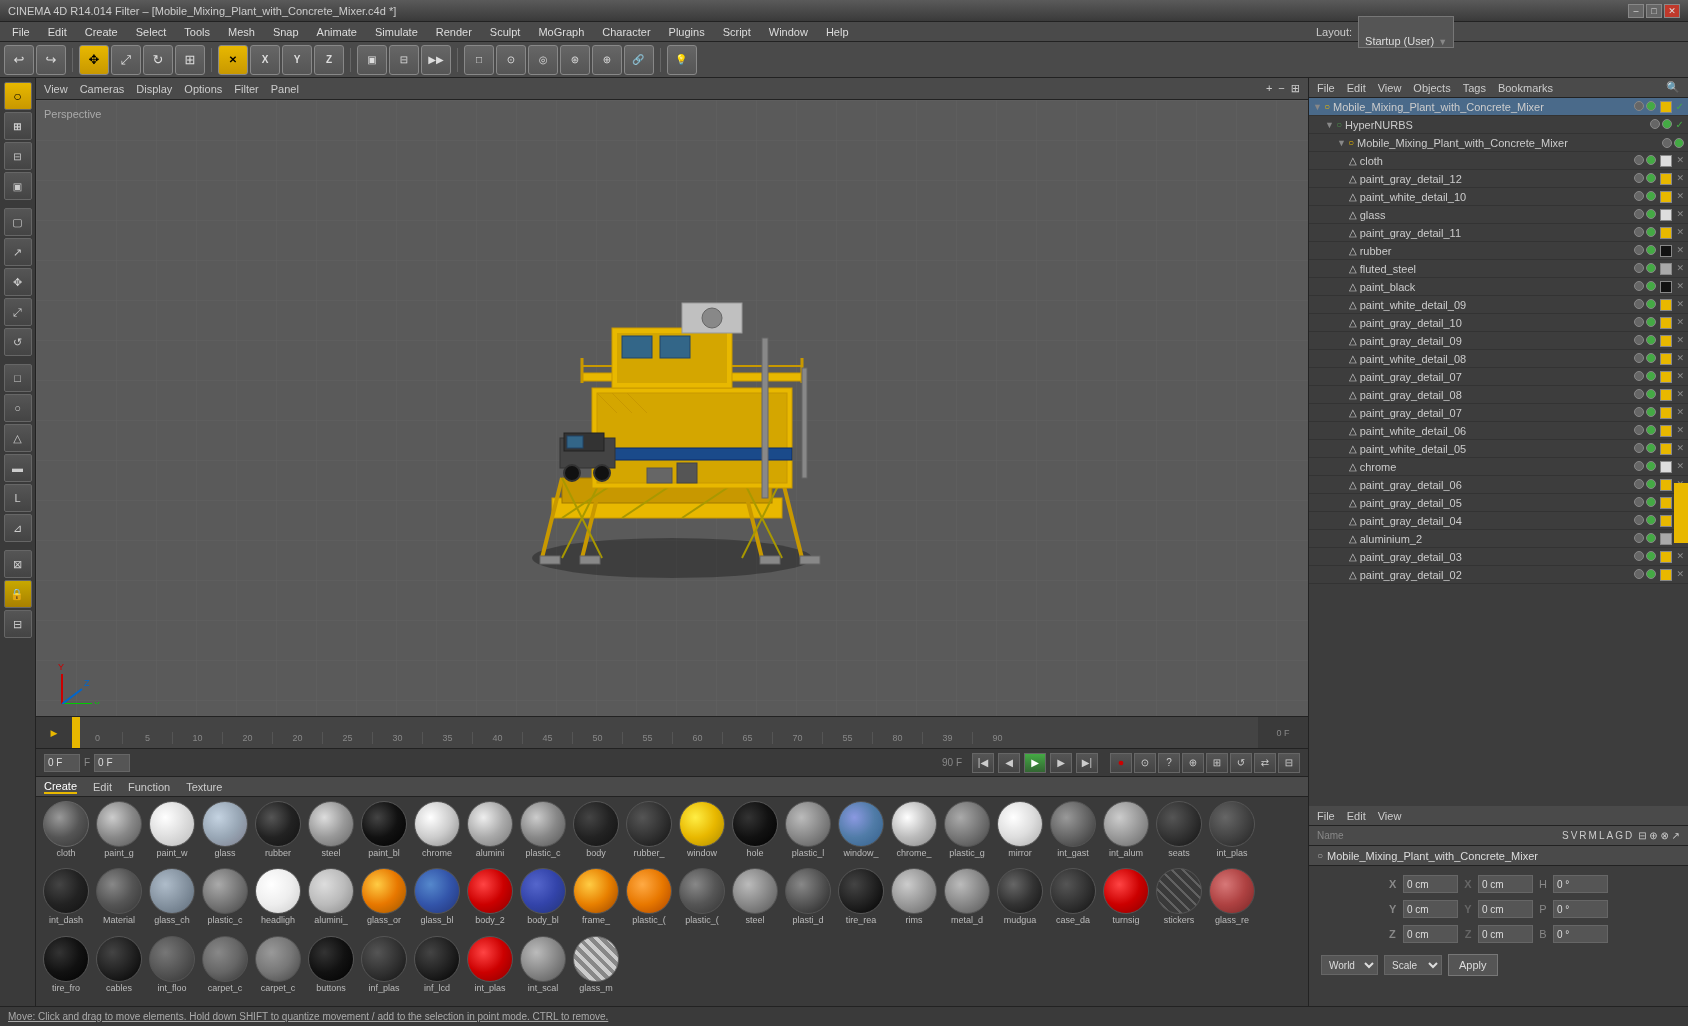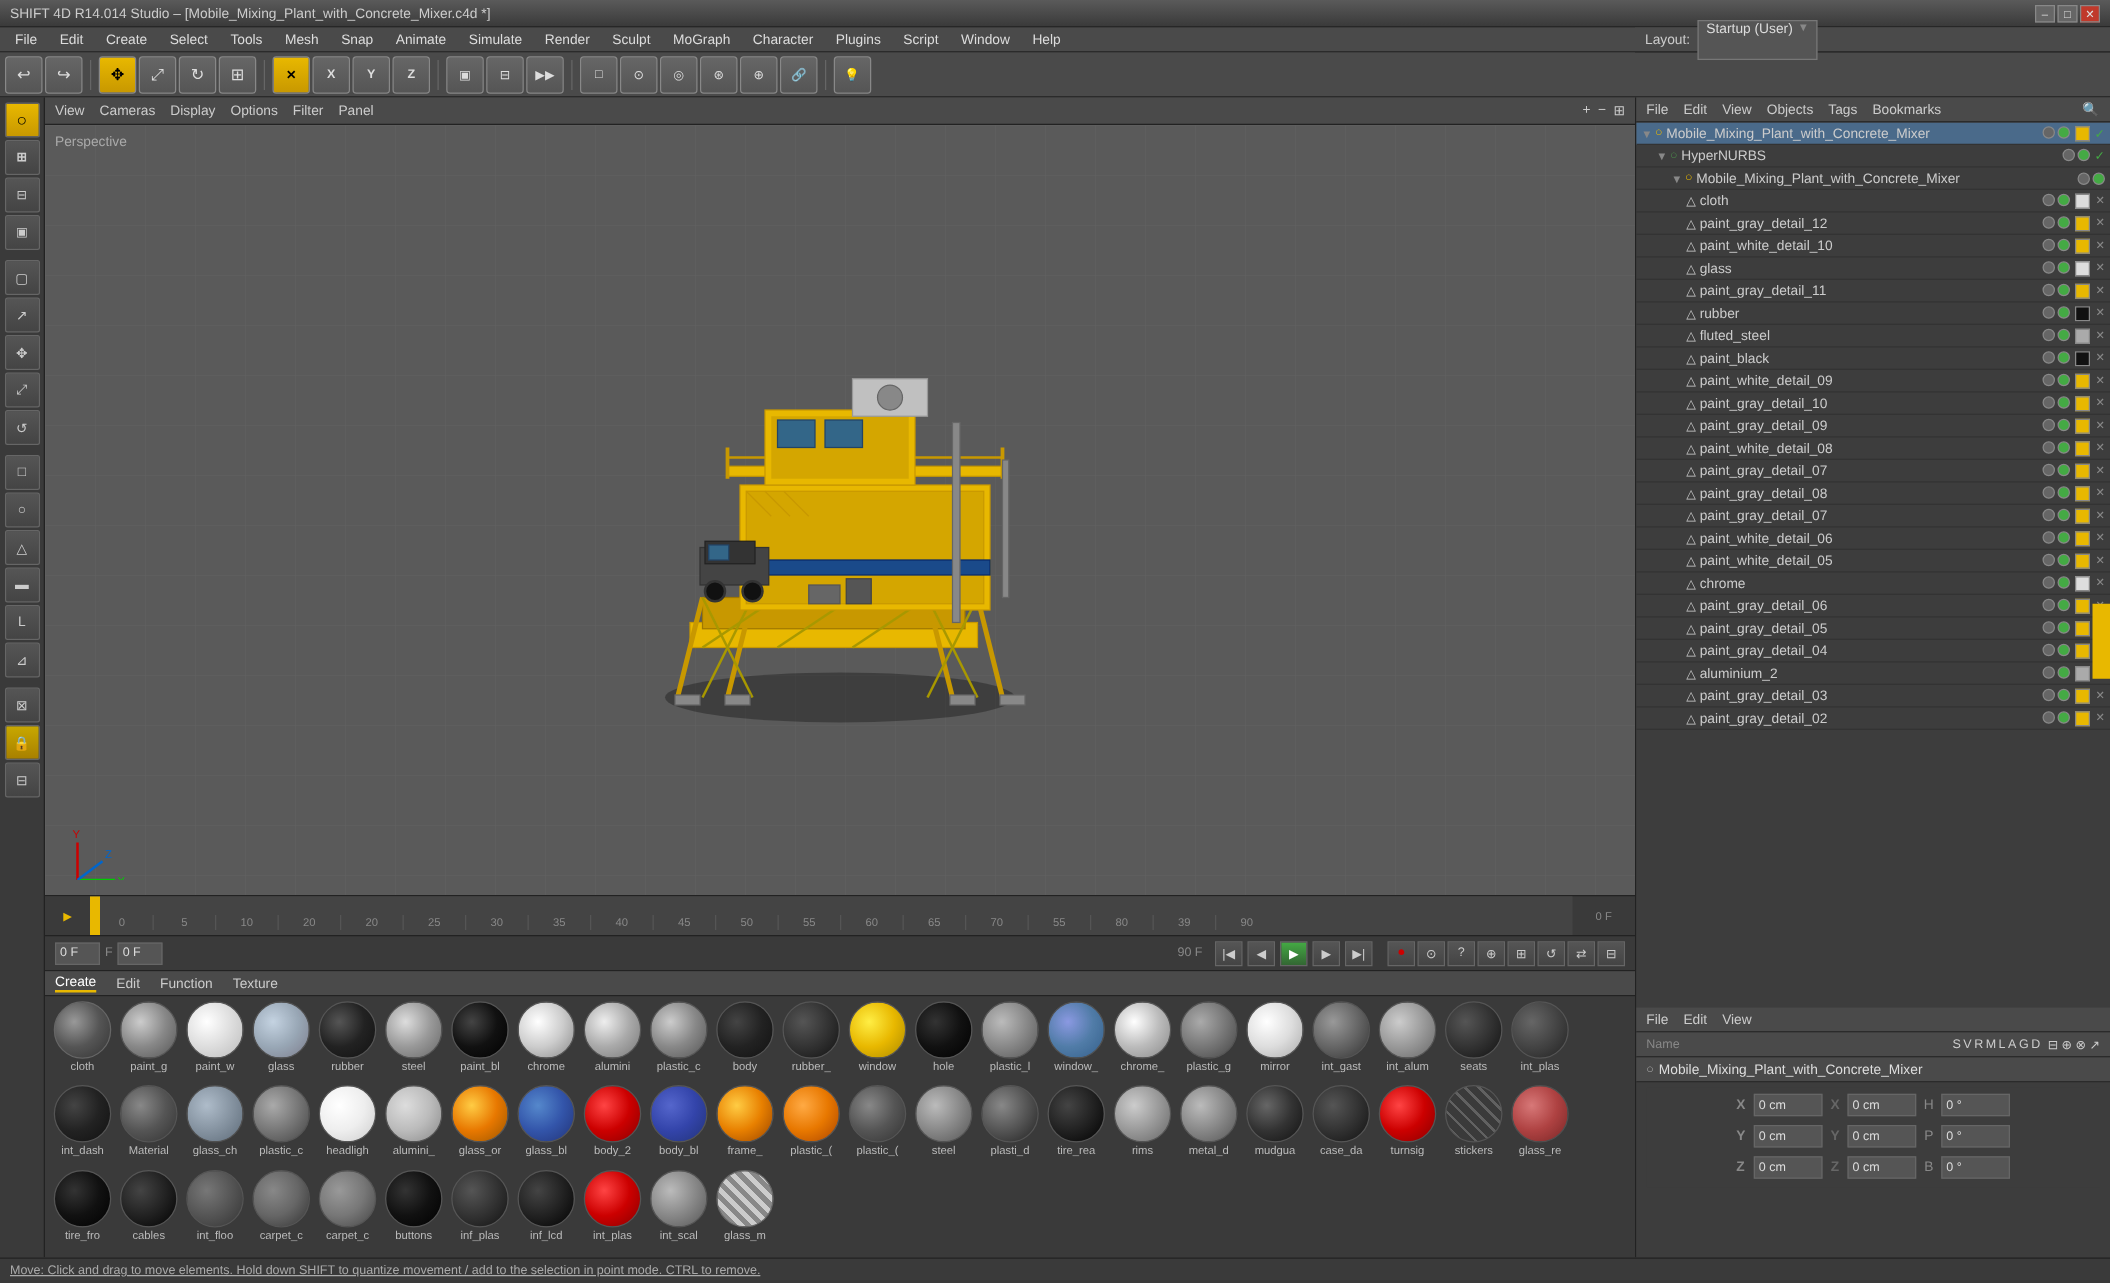--- a/index.html
+++ b/index.html
@@ -501,31 +501,31 @@
       left: 4px;
       font-size: 9px;
       color: #888;
       font-weight: bold;
     }
   </style>
 </head>
 <body>
 
 <div id="title-bar">
-  <span>SHIFT 4D R14.014 Studio – [Mobile_Mixing_Plant_with_Concrete_Mixer.c4d *]</span>
+  <span>CINEMA 4D R14.014 Filter – [Mobile_Mixing_Plant_with_Concrete_Mixer.c4d *]</span>
   <div class="window-controls">
     <div class="win-btn">–</div>
     <div class="win-btn">□</div>
     <div class="win-btn close">✕</div>
   </div>
 </div>
 
 <div style="position:absolute;top:22px;right:0;z-index:100;display:flex;align-items:center;background:#4a4a4a;border-bottom:1px solid #222;height:20px;padding:0 8px;gap:6px;width:380px;">
   <span style="font-size:11px;color:#ccc;">Layout:</span>
-  <div style="background:#555;border:1px solid #777;padding:0 6px;height:32px;display:flex;align-items:flex-start;gap:4px;">
+  <div style="background:#555;border:1px solid #777;padding:0 6px;height:32px;display:flex;align-items:flex-end;gap:4px;">
     <span style="font-size:11px;color:#ddd;">Startup (User)</span>
     <span style="color:#888;font-size:9px;">▼</span>
   </div>
 </div>
 
 <div id="menu-bar">
   <div class="menu-item">File</div>
   <div class="menu-item">Edit</div>
   <div class="menu-item">Create</div>
   <div class="menu-item">Select</div>
@@ -1363,18 +1363,31 @@
           <div class="attr-row">
             <span class="coord-label">Z</span>
             <input class="coord-input" value="0 cm" style="">
             <span class="coord-sep">Z</span>
             <input class="coord-input" value="0 cm" style="">
             <span style="font-size:11px;color:#888;width:20px;text-align:center;">B</span>
             <input class="coord-input" value="0 °" style="">
           </div>
         </div>
 
+        <div style="display:flex;align-items:center;gap:6px;padding:4px;">
+          <select class="transform-select">
+            <option>World</option>
+            <option>Object</option>
+            <option>Local</option>
+          </select>
+          <select class="transform-select">
+            <option>Scale</option>
+            <option>Move</option>
+            <option>Rotate</option>
+          </select>
+          <button class="transform-btn-apply">Apply</button>
+        </div>
       </div>
     </div>
   </div>
 </div>
 
 <div class="right-yellow-tab"></div>
 
 </body></html>

